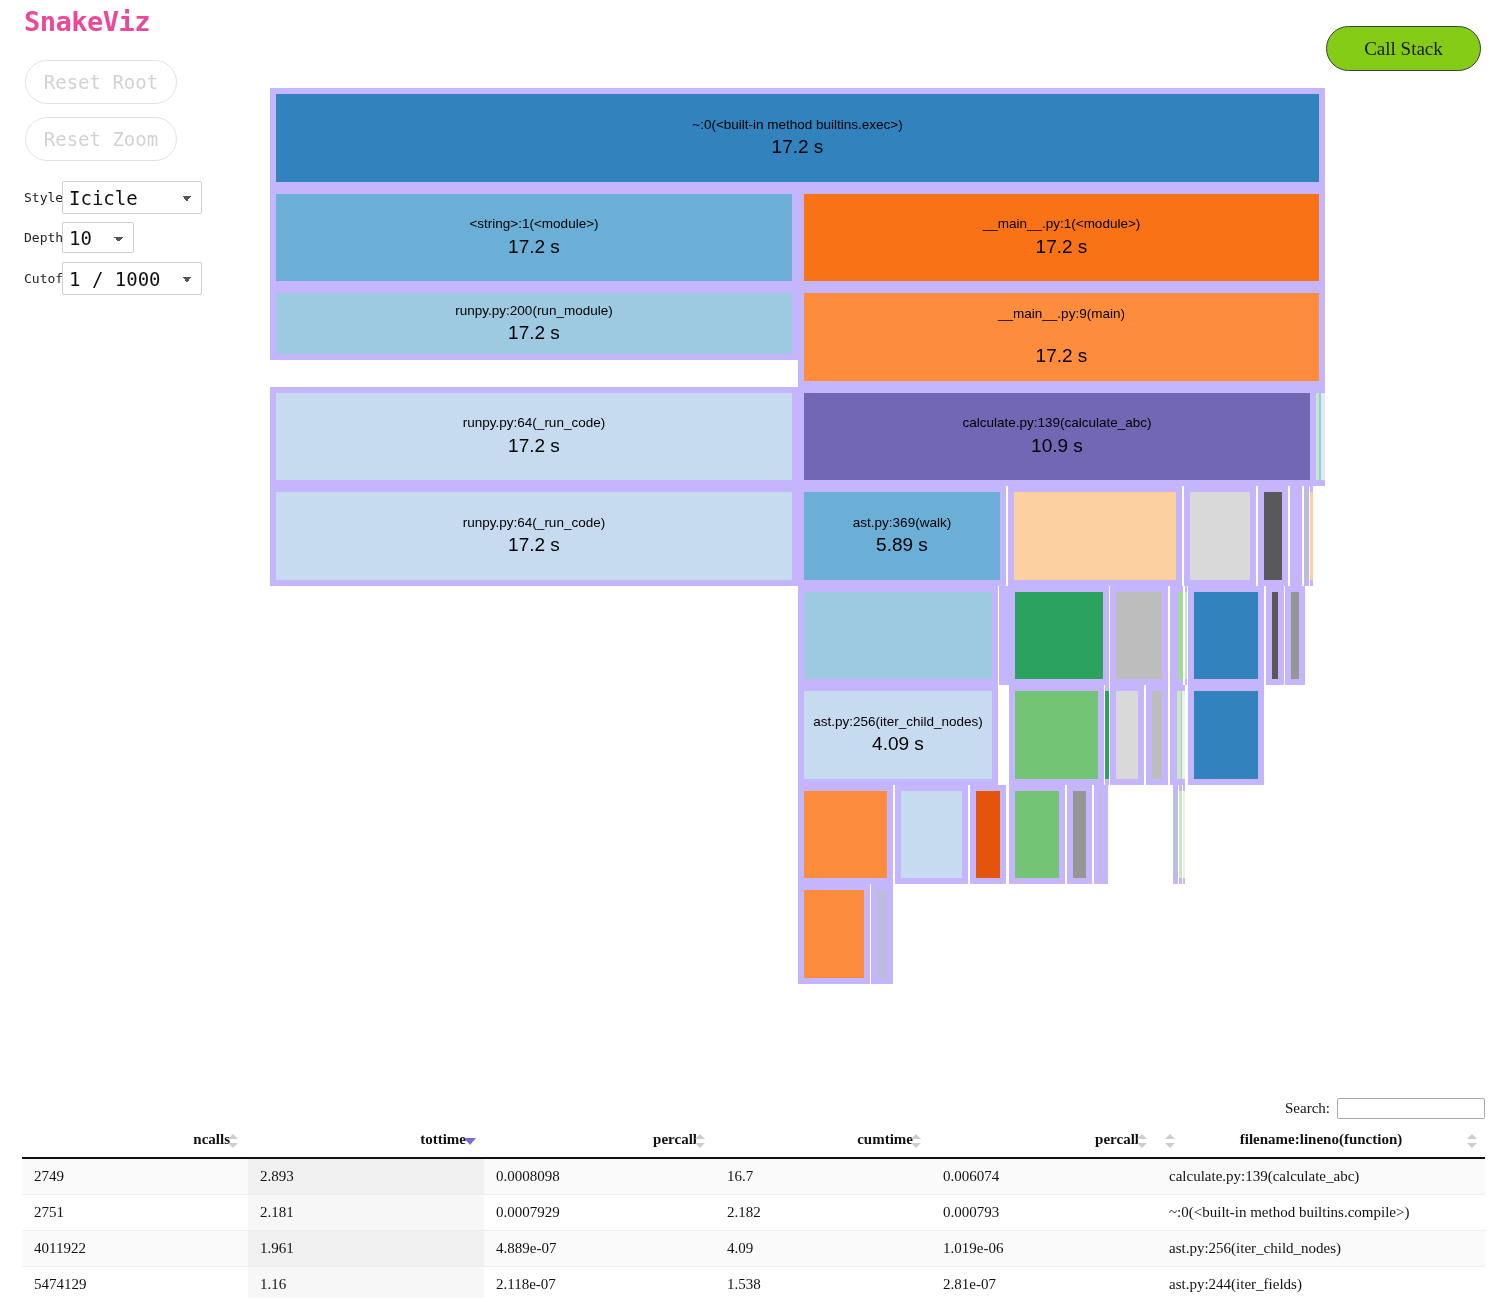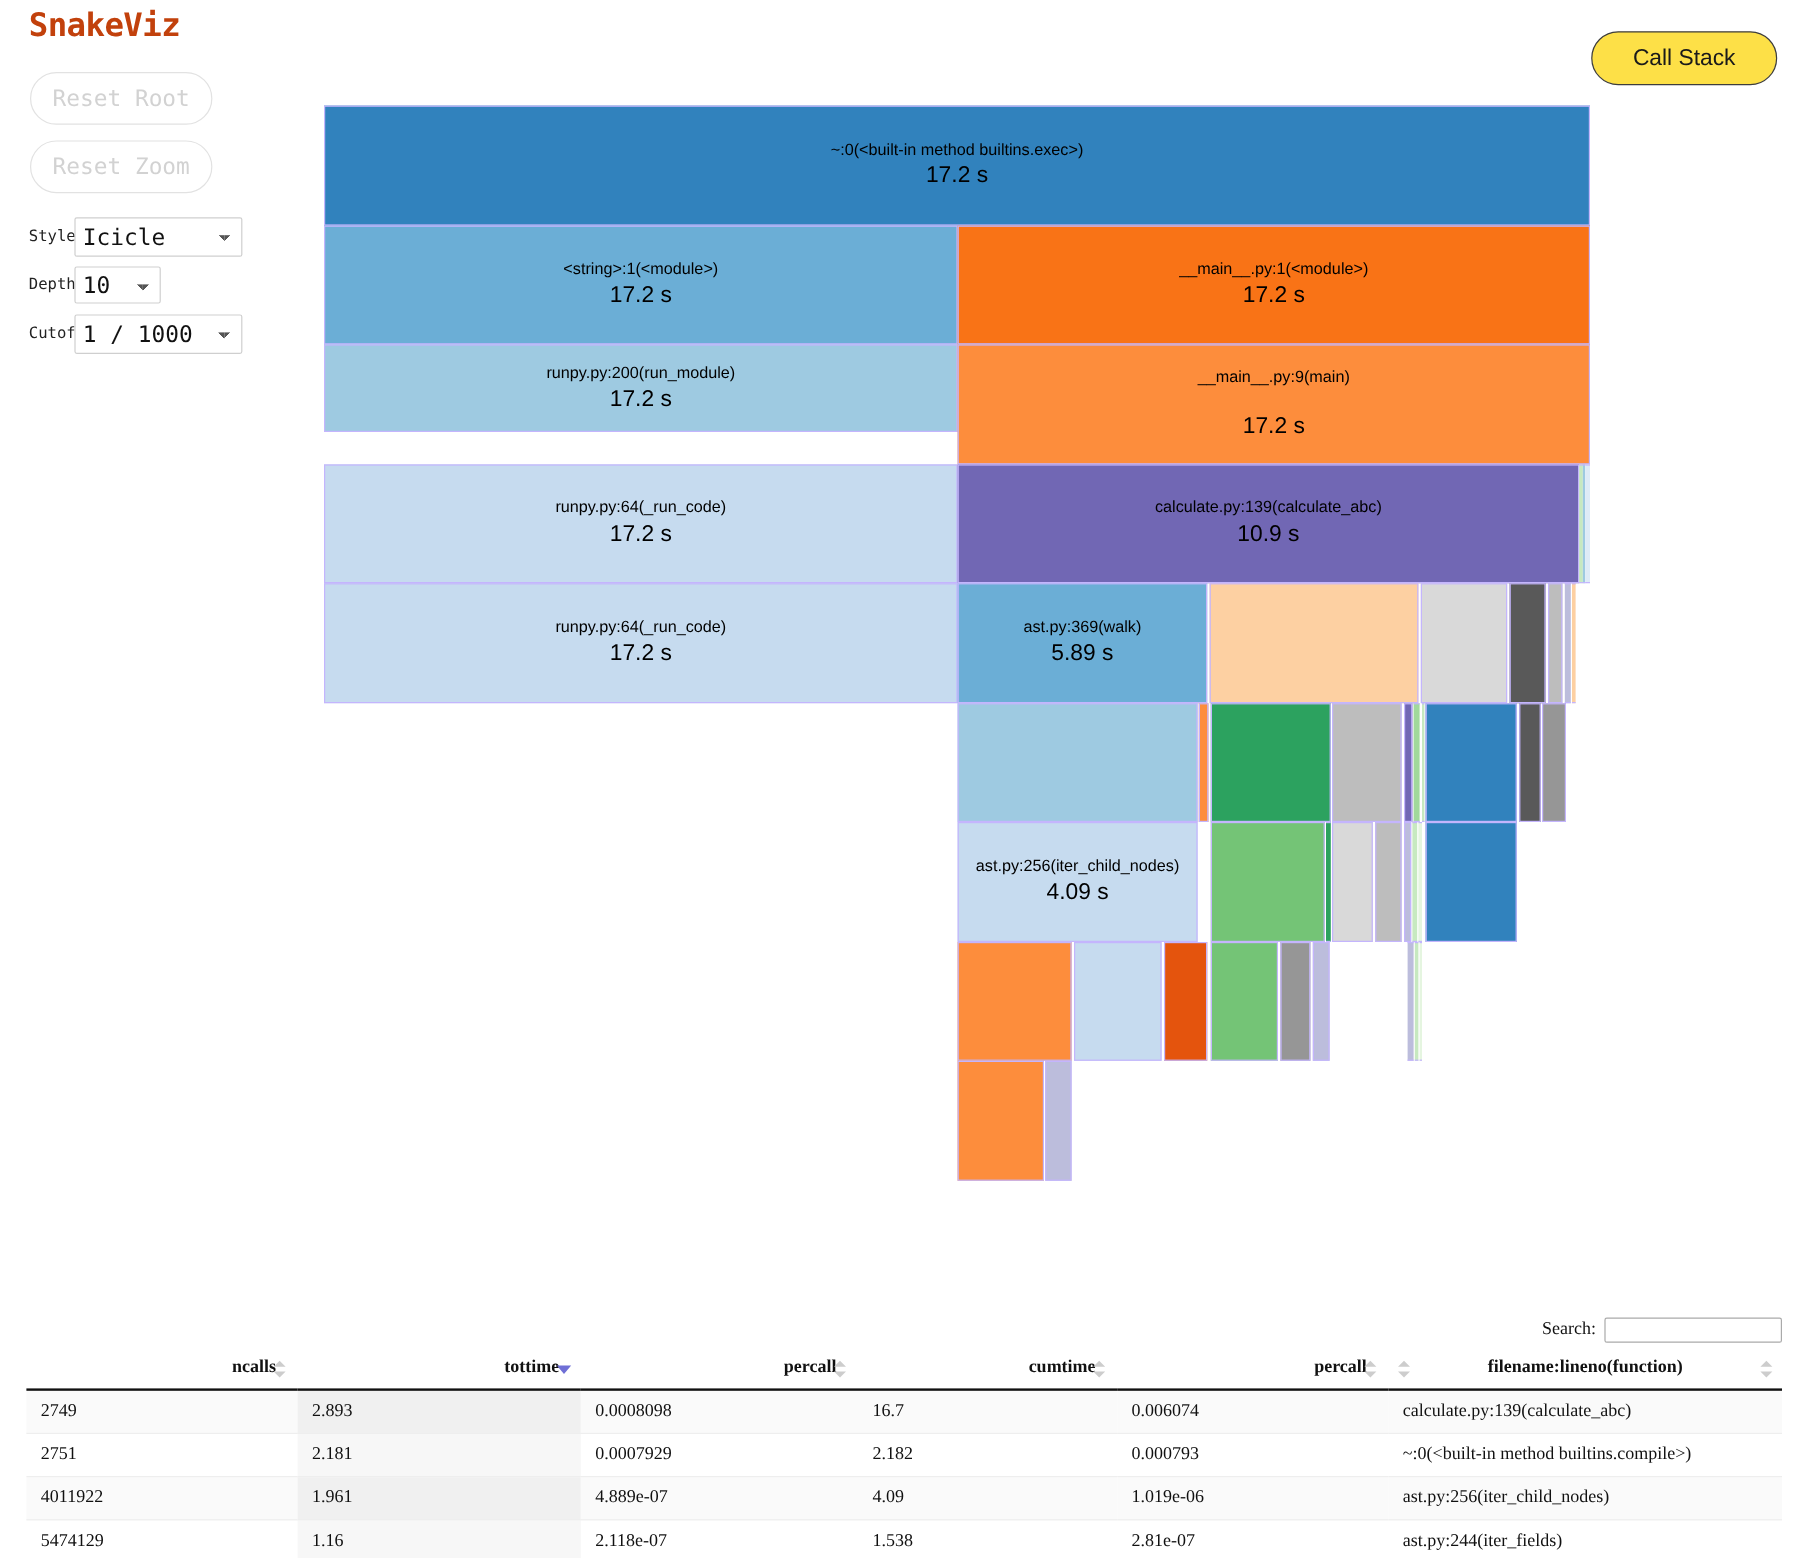--- a/index.html
+++ b/index.html
@@ -8,21 +8,21 @@
     width: 1507px; height: 1298px;
     overflow: hidden;
   }
   body { font-family: "Liberation Sans", sans-serif; }
 
   
   #sidebar { position: absolute; left: 0; top: 0; width: 262px; height: 320px; }
   #app-title {
     position: absolute; left: 24px; top: 6px;
     font-family: "DejaVu Sans Mono", monospace;
-    font-size: 27px; font-weight: bold; color: #c2410c;
+    font-size: 27px; font-weight: bold; color: #ec4899;
     letter-spacing: -0.5px;
   }
   .pill-btn {
     position: absolute; left: 25px;
     width: 152px; height: 44px;
     border: 1px solid #e2e2e2; border-radius: 23px;
     background: #ffffff; color: #d2d2d2;
     font-family: "DejaVu Sans Mono", monospace;
     font-size: 19px; letter-spacing: 0px;
     display: flex; align-items: center; justify-content: center;
@@ -56,33 +56,33 @@
   #row-cutoff { left: 0; top: 262px; }
   #sel-style  { width: 140px; height: 33px; }
   #sel-depth  { width: 72px;  height: 31px; }
   #sel-cutoff { width: 140px; height: 33px; }
 
   
   #call-stack-btn {
     position: absolute; right: 26px; top: 26px;
     width: 155px; height: 45px;
     border: 1.6px solid #3d3d3d; border-radius: 23px;
-    background: #fde047; color: #1a1a1a;
-    font-family: Liberation Sans, sans-serif;
+    background: #84cc16; color: #1a1a1a;
+    font-family: Liberation Serif, serif;
     font-size: 19px;
     display: flex; align-items: center; justify-content: center;
     box-sizing: border-box;
   }
 
   
   #icicle { position: absolute; left: 270px; top: 88px; width: 1055px; height: 892px; }
   .cell {
     position: absolute;
     box-sizing: border-box;
-    border: 1px solid #c4b5fd;
+    border: 6px solid #c4b5fd;
     overflow: hidden;
     display: flex; flex-direction: column;
     align-items: center; justify-content: center;
     text-align: center;
     color: #000;
     font-family: "Liberation Sans", sans-serif;
     font-size: 13.5px; line-height: 1.35;
     white-space: nowrap;
   }
   .cell .lbl2 { font-size: 19px; }

